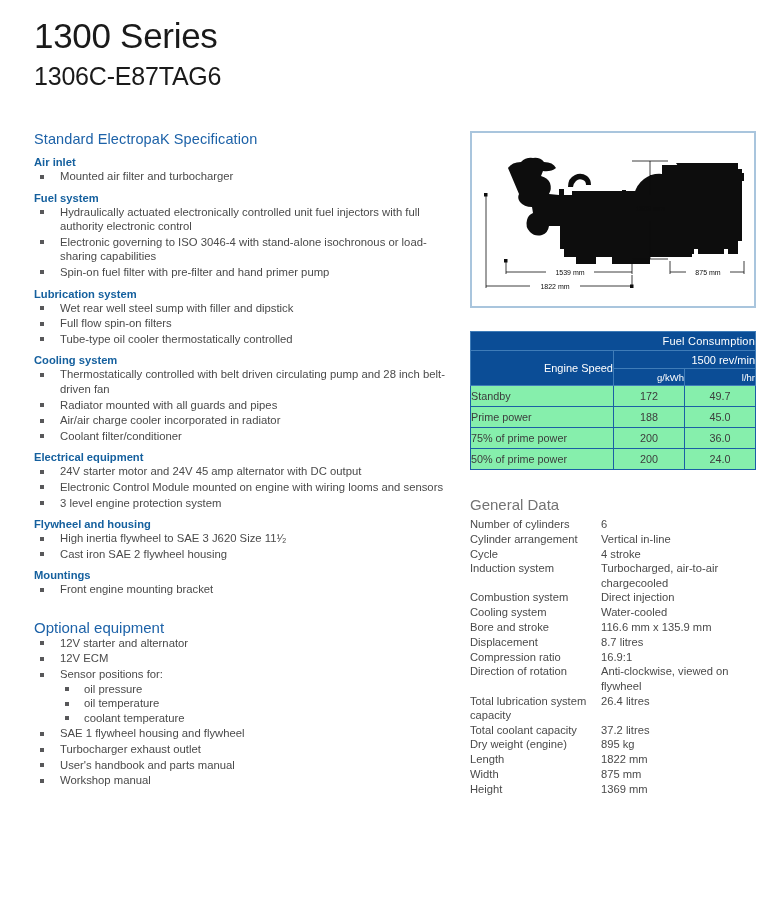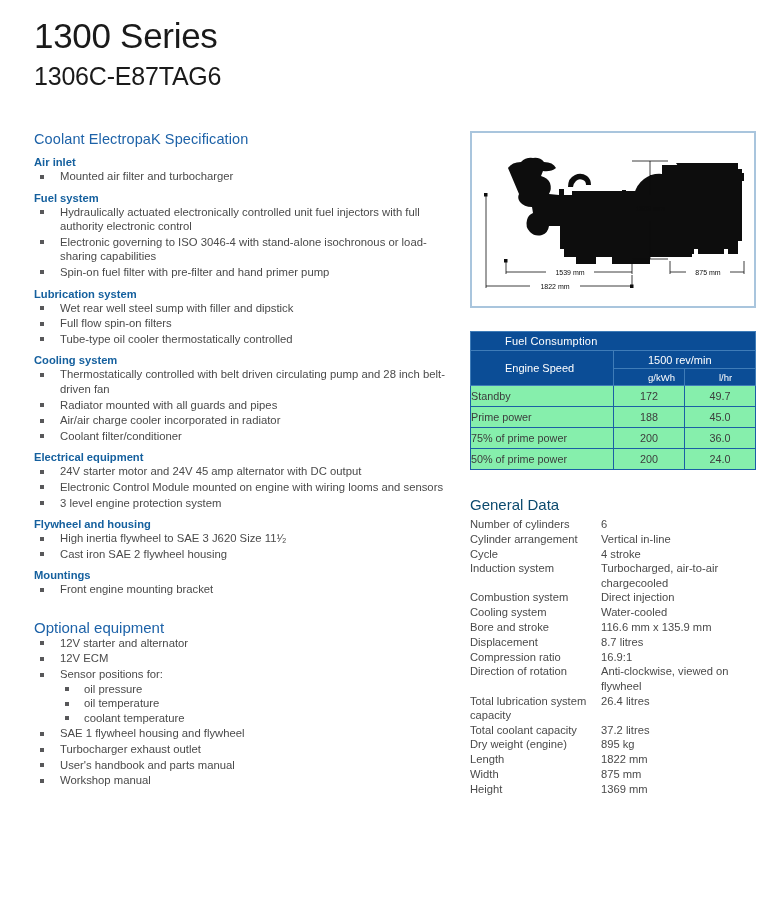--- a/index.html
+++ b/index.html
@@ -129,42 +129,42 @@
     font-size: 10.5px;
   }
   table.fuel th, table.fuel td {
     border: 1px solid #0b4d96;
     padding: 0;
   }
   table.fuel th {
     background: #0b4d96;
     color: #ffffff;
     font-weight: 400;
-    text-align: left;
+    text-align: right;
     border-color: #3f7cb8;
     padding-left: 34px;
   }
   th.tbl-title { height: 19px; font-size: 11px; letter-spacing: .2px; }
   th.engine-speed { width: 143px; font-size: 11px; }
   th.rpm { font-size: 11px; height: 18px; }
   th.unit { font-size: 9.5px; height: 17px; width: 71px; }
   table.fuel td {
     background: #86efac;
     color: #3c3c3c;
     height: 21px;
     border-color: #1b5fa5;
     margin-top: 11px;
   }
   td.rowlabel { text-align: left; padding-left: 7px; font-size: 10.8px; }
   td.num { text-align: center; font-size: 10.8px; }
 
   
   .gd-wrap { margin-top: 26px; }
   .gd-title {
-    color: #0c4a6e;
+    color: #737373;
     font-size: 15px;
     font-weight: 400;
     margin: 0 0 4px 0;
   }
   table.gdata {
     width: 286px;
     border-collapse: collapse;
     font-size: 11.2px;
     color: #4a4a4a;
   }
@@ -181,21 +181,21 @@
 
 <div class="page">
 
   <div class="header">
     <div class="title-main">1300 Series</div>
     <div class="title-sub">1306C-E87TAG6</div>
   </div>
 
   <div class="col-left">
 
-    <div class="section-title">Coolant ElectropaK Specification</div>
+    <div class="section-title">Standard ElectropaK Specification</div>
 
     <div id="spec-sections">
         <div class="sub-head first">Air inlet</div>
         <ul class="spec">
           <li>Mounted air filter and turbocharger</li>
         </ul>
         <div class="sub-head">Fuel system</div>
         <ul class="spec">
           <li>Hydraulically actuated electronically controlled unit fuel injectors with full authority electronic control</li>
           <li>Electronic governing to ISO 3046-4 with stand-alone isochronous or load-sharing capabilities</li>

